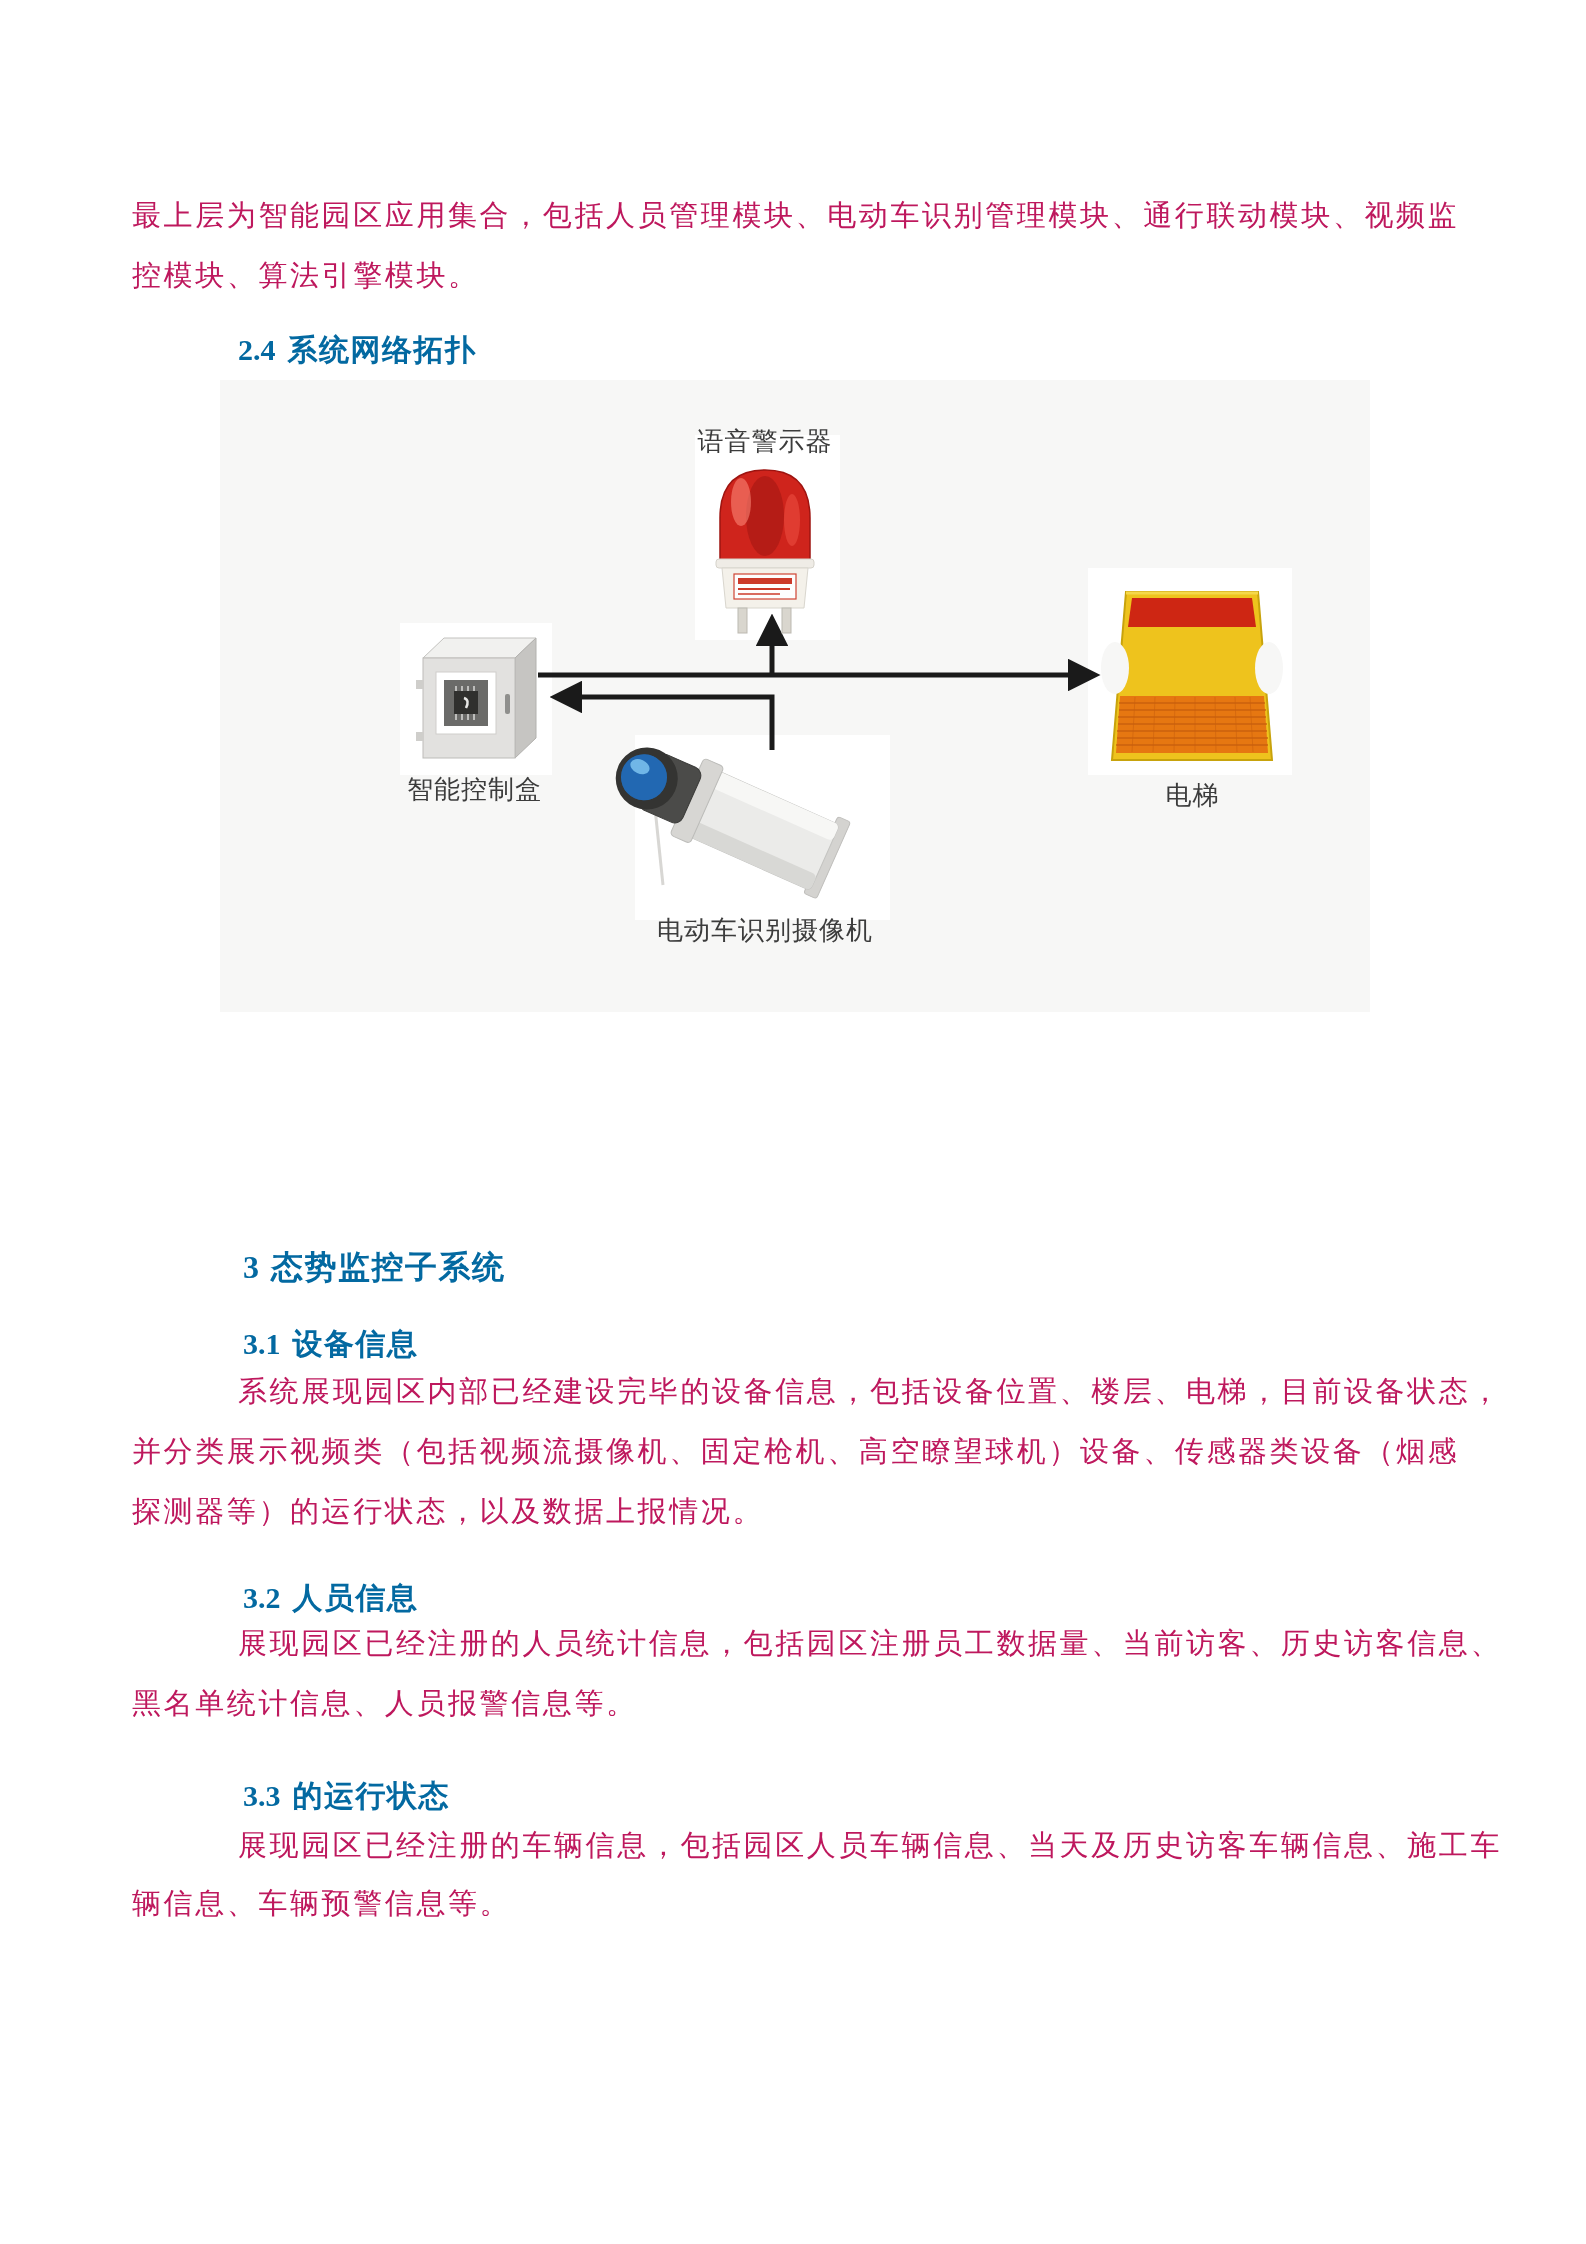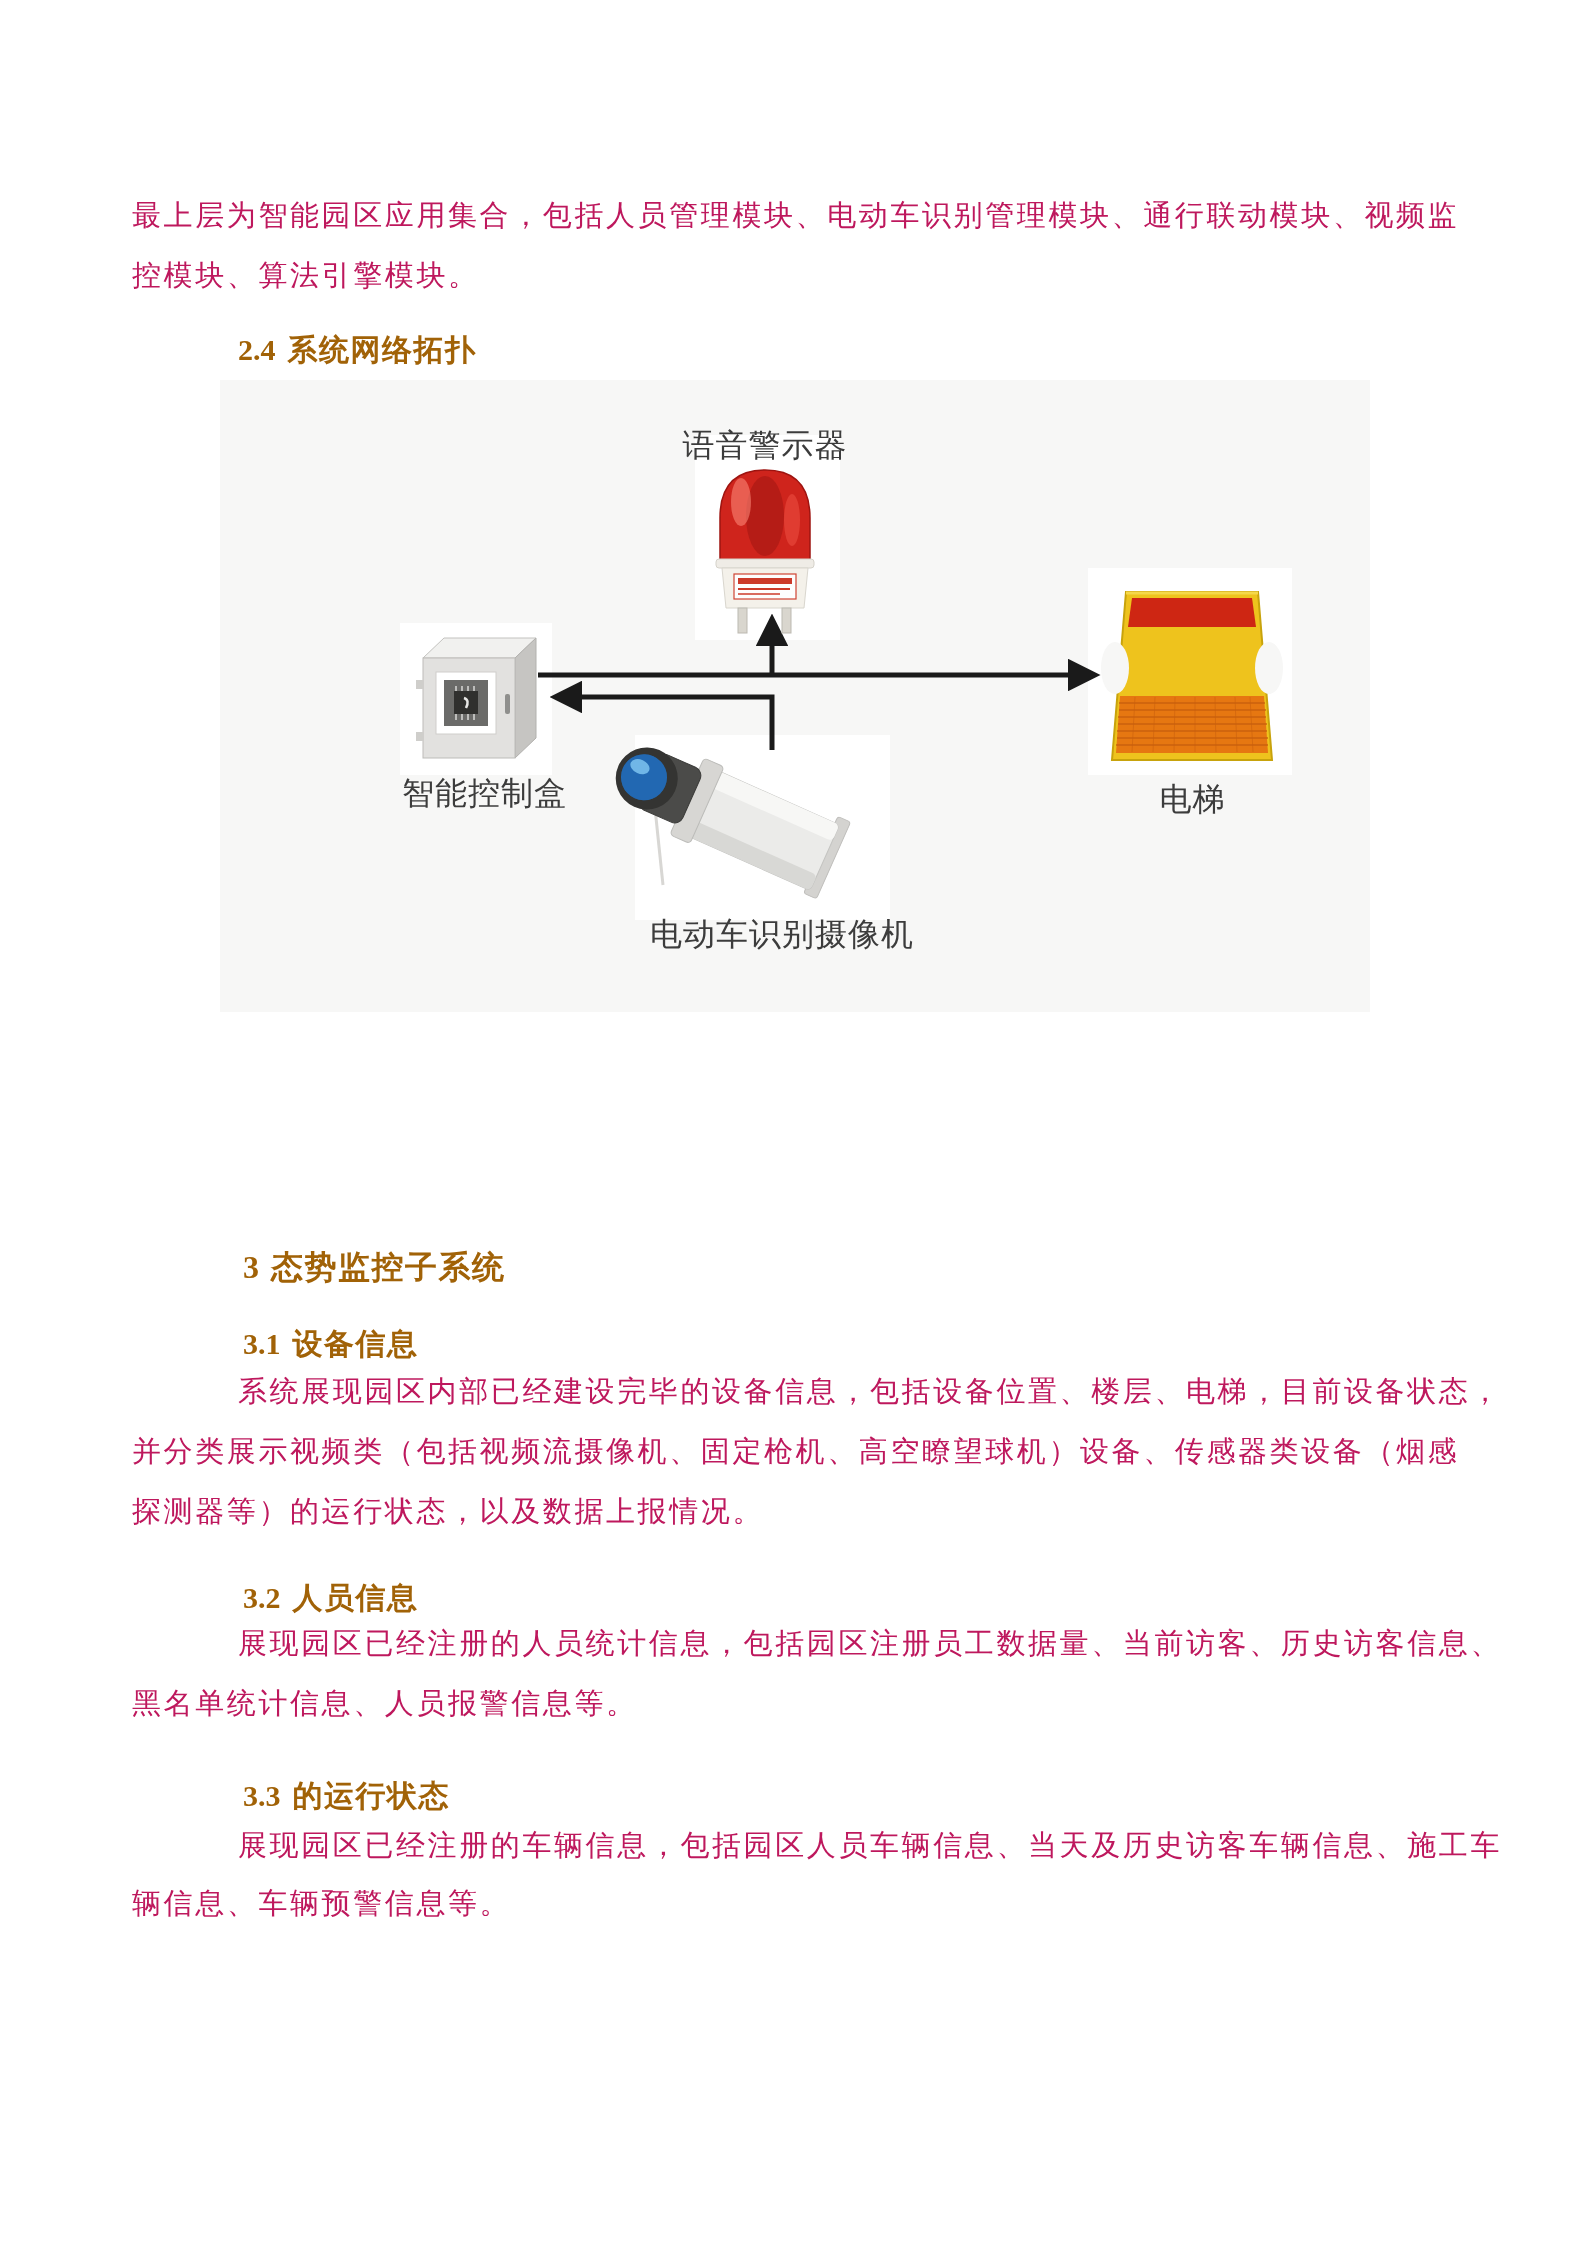--- a/index.html
+++ b/index.html
@@ -7,32 +7,32 @@
   body{
     width:1586px;height:2244px;position:relative;background:#ffffff;
     font-family:"Liberation Sans","DejaVu Sans",sans-serif;color:#262626;
     overflow:hidden;
   }
   .body-line{
     position:absolute;font-size:29px;letter-spacing:2.6px;white-space:nowrap;
     color:#be185d;
   }
   .heading{
-    position:absolute;font-weight:bold;color:#a16207;white-space:nowrap;letter-spacing:1.5px;
+    position:absolute;font-weight:bold;color:#0369a1;white-space:nowrap;letter-spacing:1.5px;
   }
   .heading .h-num{font-family:"Liberation Serif","DejaVu Serif",serif;letter-spacing:0;margin-right:12px;}
   .h-lvl1{font-size:32px;}
   .h-lvl2{font-size:30px;}
   #diagram{
     position:absolute;left:220px;top:380px;width:1150px;height:632px;
     background:#f7f7f6;
   }
   #diagram svg{position:absolute;left:0;top:0;}
   .diagram-label{
-    position:absolute;font-size:32px;color:#3c3c3c;text-align:center;
+    position:absolute;font-size:26px;color:#3c3c3c;text-align:center;
     letter-spacing:1px;white-space:nowrap;
   }
 </style>
 </head>
 <body>
 
 <div class="body-line" style="left:132px;top:196px;">最上层为智能园区应用集合，包括人员管理模块、电动车识别管理模块、通行联动模块、视频监</div>
 <div class="body-line" style="left:132px;top:256px;">控模块、算法引擎模块。</div>
 
 <div class="heading h-lvl2" style="left:238px;top:330px;">

